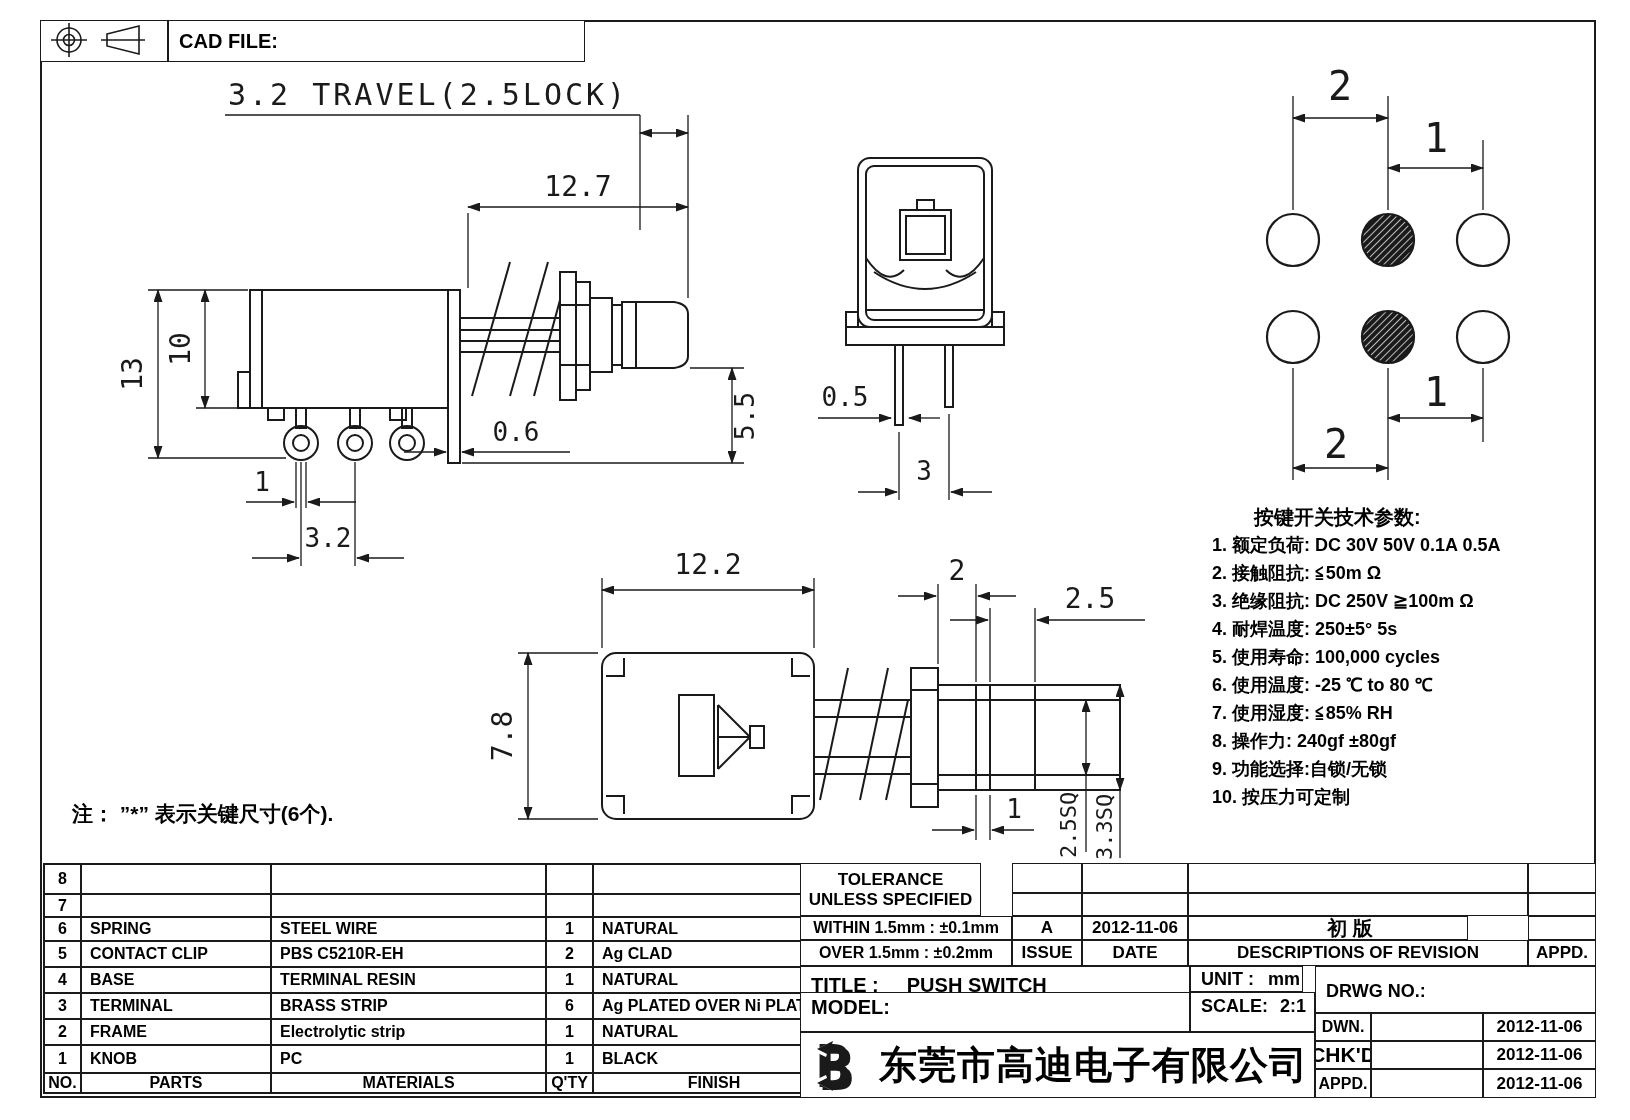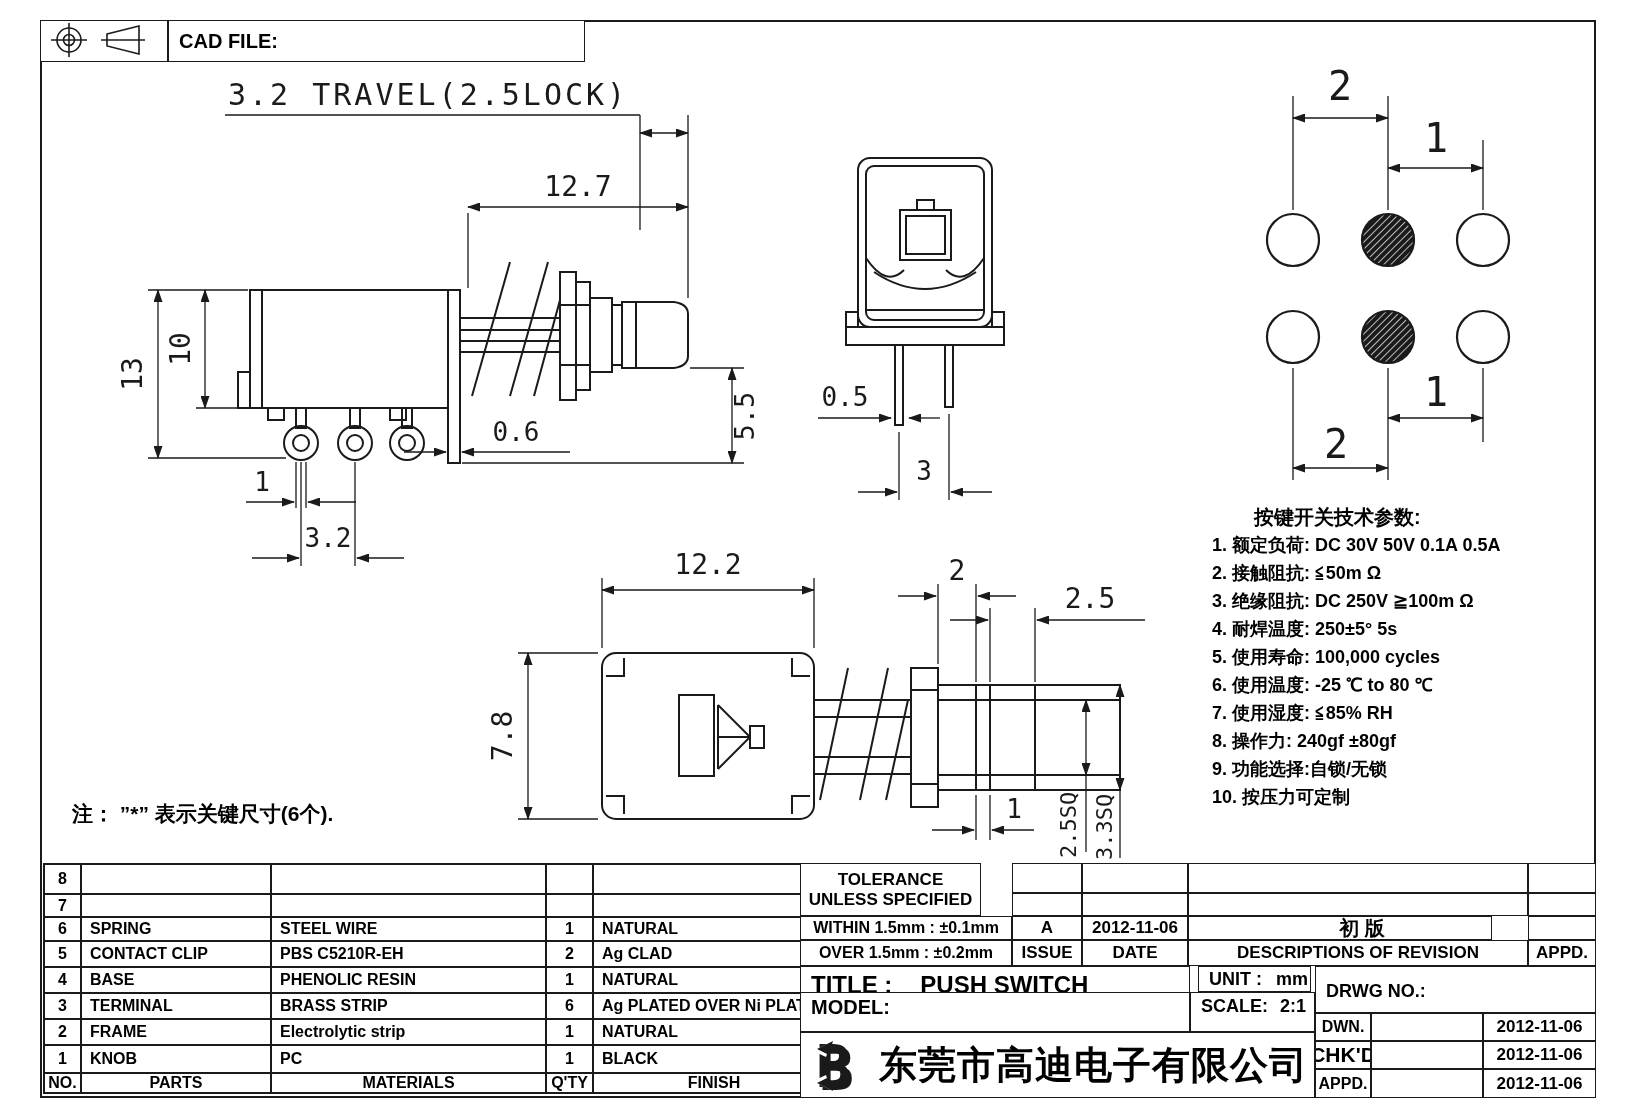--- a/index.html
+++ b/index.html
@@ -282,21 +282,21 @@
     <tr style="height:26px">
       <td class="c">5</td>
       <td>CONTACT CLIP</td>
       <td>PBS C5210R-EH</td>
       <td class="c">2</td>
       <td>Ag CLAD</td>
     </tr>
     <tr style="height:26px">
       <td class="c">4</td>
       <td>BASE</td>
-      <td>PHENOLIC RESIN</td>
+      <td>TERMINAL RESIN</td>
       <td class="c">1</td>
       <td>NATURAL</td>
     </tr>
     <tr style="height:26px">
       <td class="c">3</td>
       <td>TERMINAL</td>
       <td>BRASS STRIP</td>
       <td class="c">6</td>
       <td class="lbl-sm">Ag PLATED OVER Ni PLATED</td>
     </tr>
@@ -339,47 +339,47 @@
 
   <div class="cell" style="left:800px;top:916px;width:212px;height:24px;font-size:16px;">
     <span>WITHIN 1.5mm : ±0.1mm</span>
   </div>
   <div class="cell" style="left:1012px;top:916px;width:70px;height:24px;">
     <span>A</span>
   </div>
   <div class="cell" style="left:1082px;top:916px;width:106px;height:24px;">
     <span>2012-11-06</span>
   </div>
-  <div class="cell" style="left:1188px;top:916px;width:304px;height:24px;font-size:20px;padding-left:44px;">
+  <div class="cell" style="left:1188px;top:916px;width:280px;height:24px;font-size:20px;padding-left:44px;">
     <span>初 版</span>
   </div>
   <div class="cell" style="left:1528px;top:916px;width:68px;height:24px;"></div>
 
   <div class="cell" style="left:800px;top:940px;width:212px;height:26px;font-size:16px;">
     <span>OVER 1.5mm : ±0.2mm</span>
   </div>
   <div class="cell" style="left:1012px;top:940px;width:70px;height:26px;">
     <span>ISSUE</span>
   </div>
   <div class="cell" style="left:1082px;top:940px;width:106px;height:26px;">
     <span>DATE</span>
   </div>
   <div class="cell" style="left:1188px;top:940px;width:340px;height:26px;">
     <span>DESCRIPTIONS OF REVISION</span>
   </div>
   <div class="cell" style="left:1528px;top:940px;width:68px;height:26px;">
     <span>APPD.</span>
   </div>
 
-  <div class="cell left" style="left:800px;top:966px;width:390px;height:38px;font-size:24px;">
+  <div class="cell left" style="left:800px;top:966px;width:390px;height:38px;font-size:20px;">
     <span>TITLE :</span>
     <span style="width:28px"></span>
     <span>PUSH SWITCH</span>
   </div>
-  <div class="cell left" style="left:1190px;top:966px;width:113px;height:26px;font-size:18px;margin-left:8px;">
+  <div class="cell left" style="left:1190px;top:966px;width:113px;height:26px;font-size:18px;">
     <span>UNIT :</span>
     <span style="width:14px"></span>
     <span>mm</span>
   </div>
   <div class="cell left top" style="left:1315px;top:966px;width:281px;height:47px;font-size:18px;align-items:center;">
     <span>DRWG NO.:</span>
   </div>
   <div class="cell left top" style="left:800px;top:992px;width:390px;height:40px;font-size:20px;">
     <span>MODEL:</span>
   </div>

